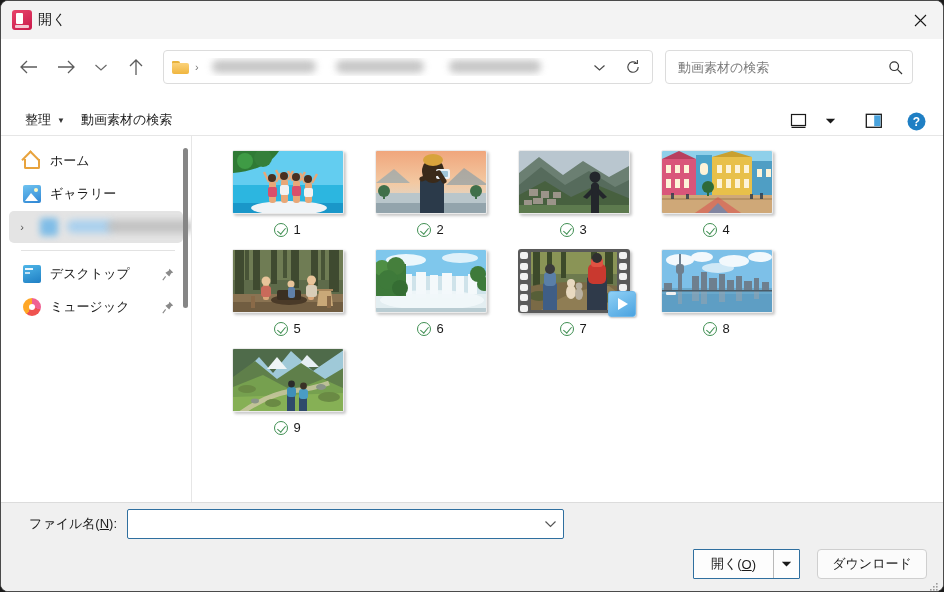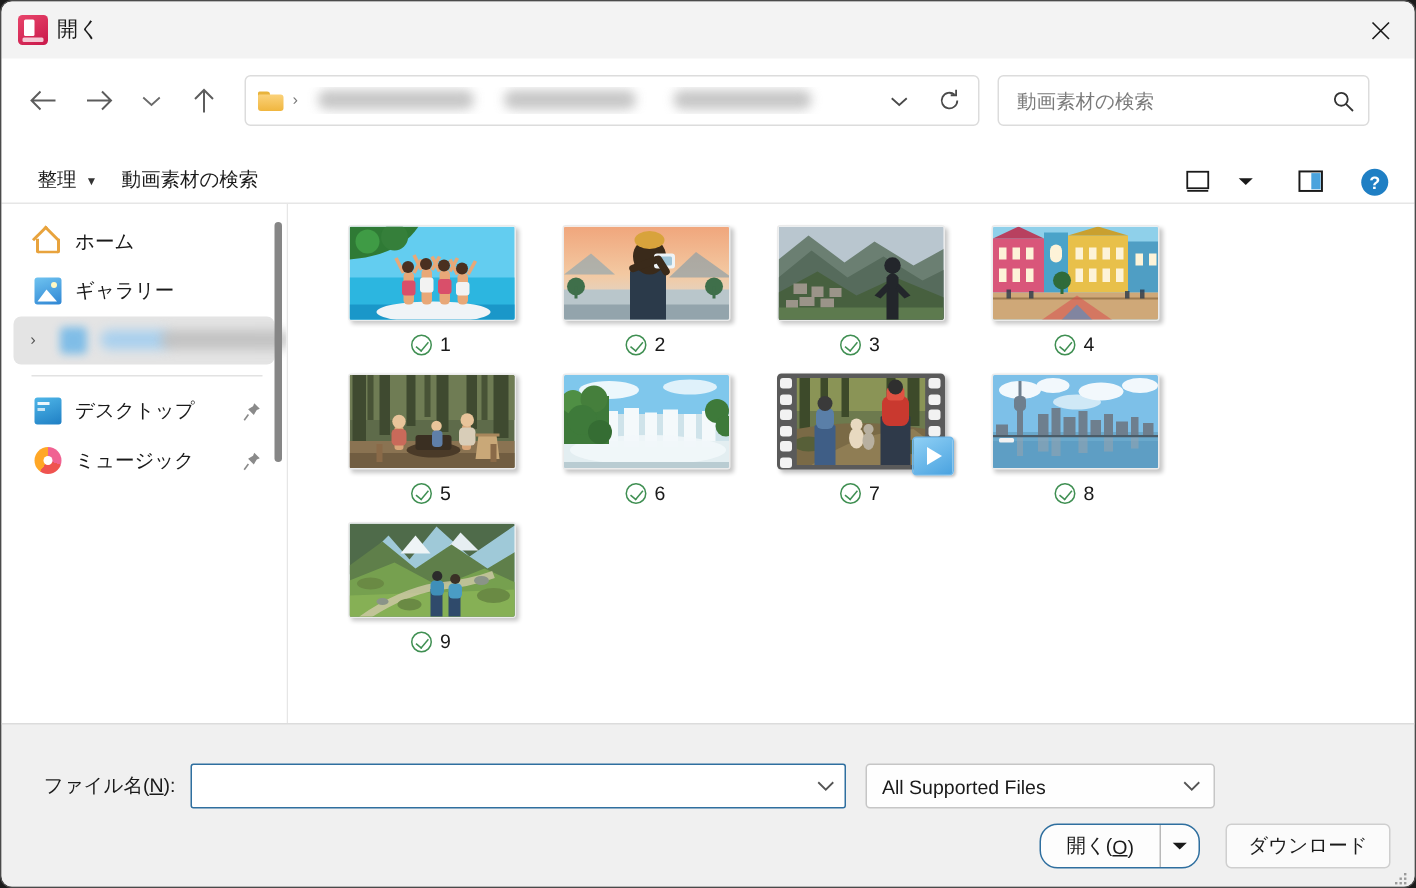--- a/index.html
+++ b/index.html
@@ -411,21 +411,21 @@
     border-top: 6.5px solid transparent;
     border-bottom: 6.5px solid transparent;
     margin-left: 3px;
   }
 
   
   #footer {
     flex: 0 0 auto;
     background: #f0f0f0;
     border-top: 1px solid #dcdcdc;
-    padding: 26px 16px 12px;
+    padding: 6px 16px 12px;
   }
   #row-filename {
     display: flex;
     align-items: center;
     height: 30px;
   }
   #fn-label {
     width: 100px;
     text-align: right;
     font-size: 13px;
@@ -474,21 +474,21 @@
     display: flex;
     justify-content: flex-end;
     align-items: center;
     margin-top: 10px;
     gap: 17px;
   }
   #open-split {
     width: 107px; height: 30px;
     display: flex;
     border: 1.3px solid #2f6f9f;
-    border-radius: 12px;
+    border-radius: 1px;
     background: #fdfdfd;
     overflow: hidden;
   }
   #open-main {
     flex: 1 1 auto;
     display: flex; align-items: center; justify-content: center;
     font-size: 13px; color: #1a1a1a;
   }
   #open-main u { text-decoration: underline; }
   #open-arrow {
@@ -1100,28 +1100,20 @@
 
       <div id="fn-combo">
         <input id="fn-input" type="text" autofocus="" value="" style="">
         <span class="combo-caret">
           <svg width="13" height="8" viewBox="0 0 13 8">
             <path d="M1.5 1.5 L6.5 6.5 L11.5 1.5" stroke="#555" stroke-width="1.2" fill="none"></path>
           </svg>
         </span>
       </div>
 
-      <div id="filter-combo">
-        <span id="filter-text">All Supported Files</span>
-        <span class="combo-caret">
-          <svg width="13" height="8" viewBox="0 0 13 8">
-            <path d="M1.5 1.5 L6.5 6.5 L11.5 1.5" stroke="#555" stroke-width="1.2" fill="none"></path>
-          </svg>
-        </span>
-      </div>
     </div>
 
     <div id="row-buttons">
       <div id="open-split">
         <div id="open-main">
             <span>開く(</span>
             <u>O</u>
             <span>)</span>
           </div>
         <div id="open-arrow">

